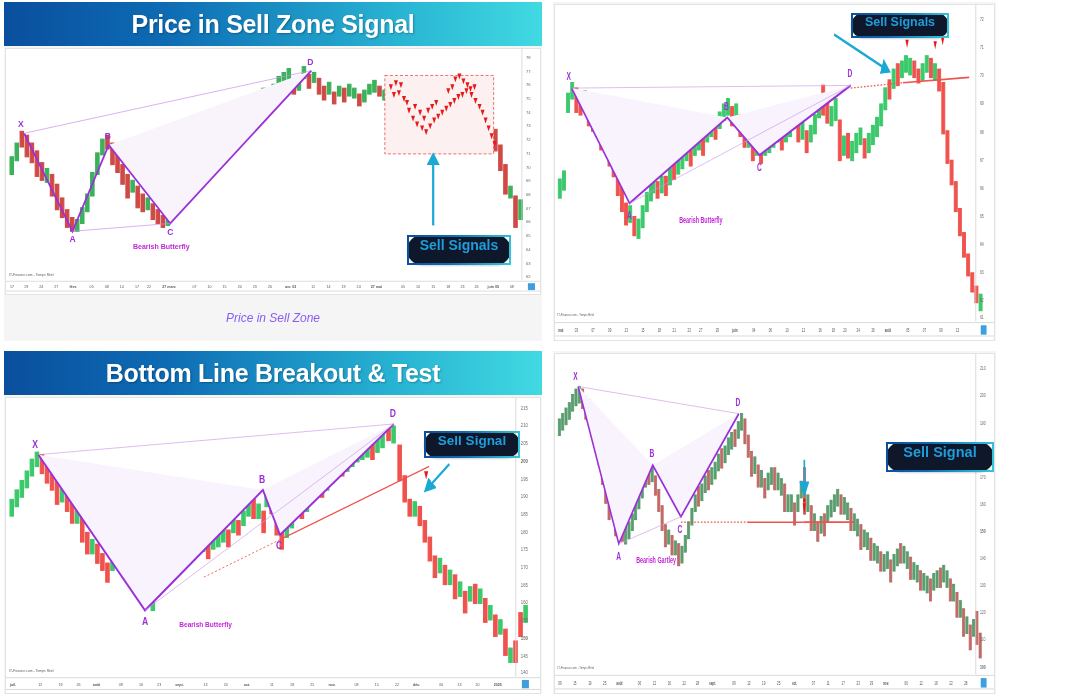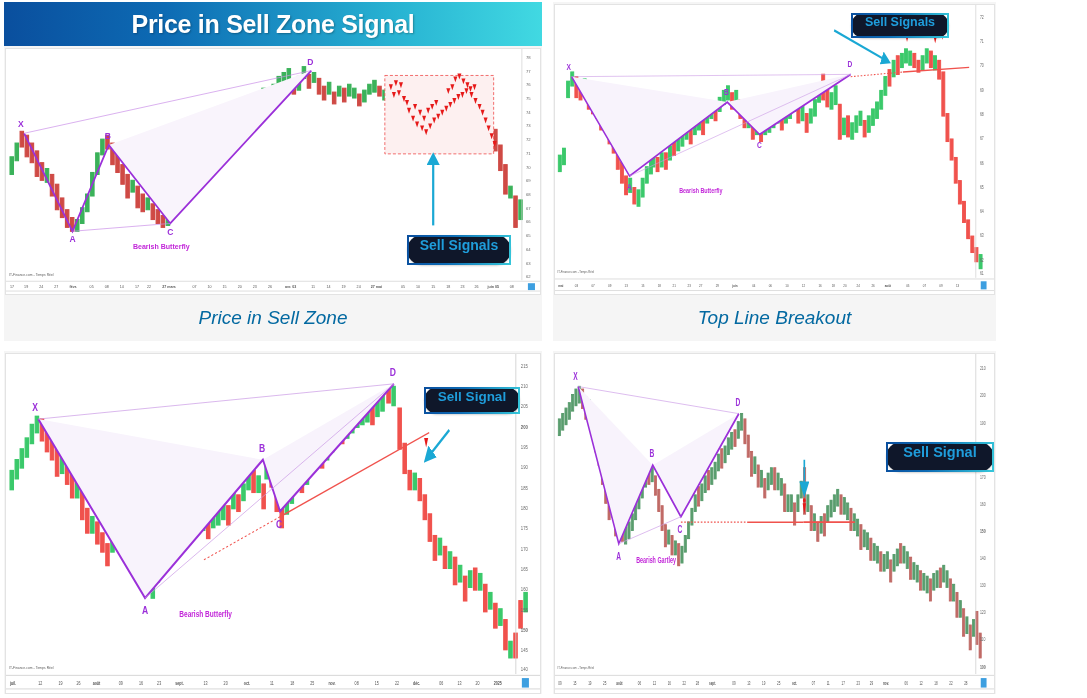--- a/index.html
+++ b/index.html
@@ -47,22 +47,22 @@
     overflow: hidden;
   }
   .chart-svg { display: block; width: 100%; height: 100%; }
   .panel-caption {
     flex: 0 0 46px;
     height: 46px;
     display: flex;
     align-items: center;
     justify-content: center;
     font-style: italic;
-    font-size: 19px;
-    color: #0369a1;
+    font-size: 12px;
+    color: #8b5cf6;
     background: #f5f5f5;
   }
   .attrib {
     position: absolute;
     left: 3px;
     font-size: 3.2px;
     color: #555;
     white-space: nowrap;
     letter-spacing: 0.1px;
   }
@@ -545,24 +545,24 @@
               <text x="484" y="244">13</text>
           </g>
           <rect x="514" y="239" width="7" height="7" fill="#3d9fe0"></rect>
         </g>
         <text class="attrib" x="3" y="232" fill="#555" font-size="3.4">IT-Finance.com - Temps Réel</text>
       </svg>
       <div class="callout cal-2">
         <span>Sell Signals</span>
       </div>
     </div>
-    <div class="panel-caption">Top Line Breakout</div>
   </div>
 
   <div class="panel">
+    <div class="panel-title">Bottom Line Breakout &amp; Test</div>
     <div class="chart-wrap">
       <svg class="chart-svg" viewBox="0 0 530 250" preserveAspectRatio="none">
         <defs>
           <marker id="ar3" markerWidth="6" markerHeight="6" refX="3" refY="3" orient="auto">
             <path d="M0,0 L6,3 L0,6 Z" fill="#1aa8d4"></path>
           </marker>
         </defs>
         <g>
           <g stroke-width="1.1">
             <g stroke="#f0524d" fill="#f0524d">

